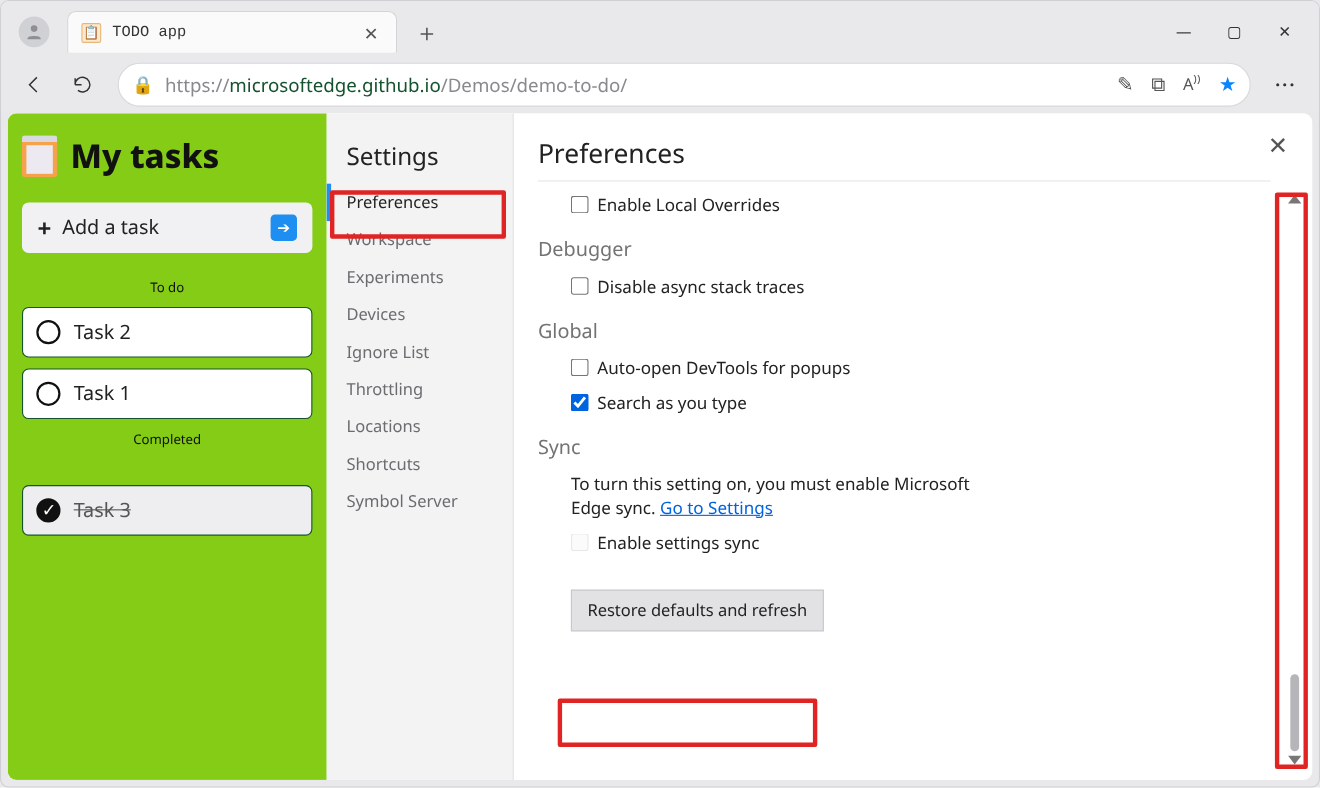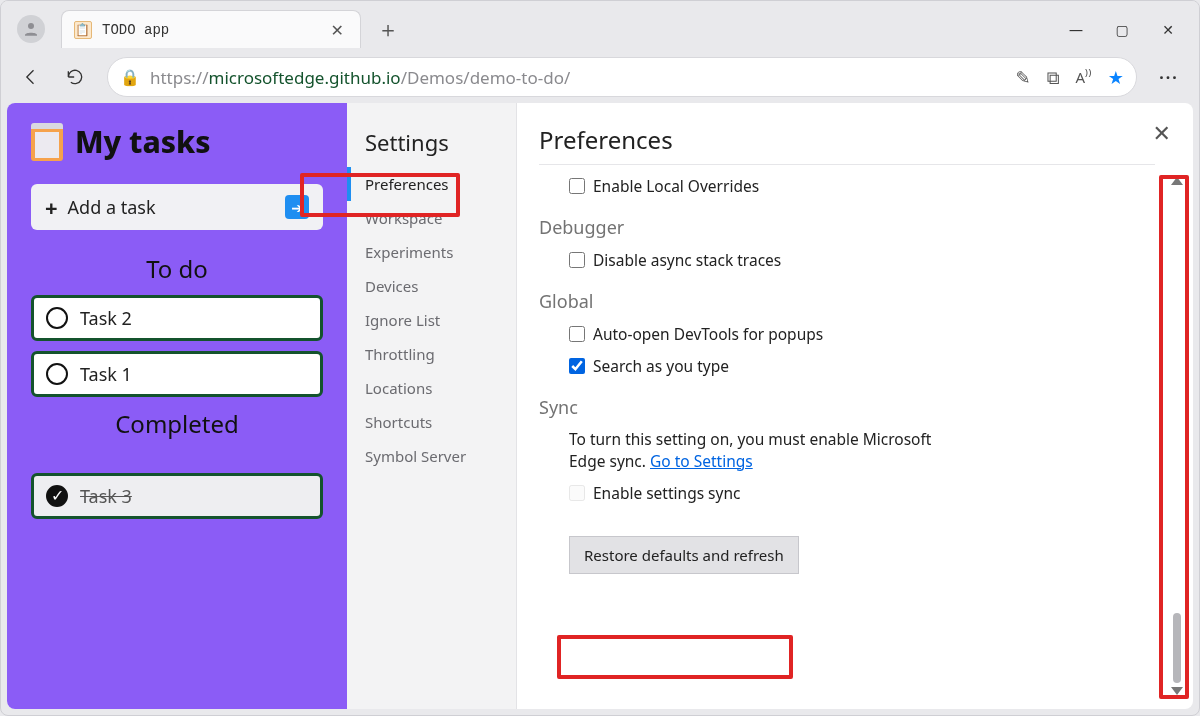--- a/index.html
+++ b/index.html
@@ -91,23 +91,23 @@
   .content {
     position:absolute;
     top:102px; left:6px; right:6px; bottom:6px;
     display:flex;
     background:#fff;
     border-radius:8px;
     overflow:hidden;
   }
   
   .app-sidebar {
-    width:340px;
-    background:#8b5cf6;
-    padding:18px 24px;
+    width:290px;
+    background:#84cc16;
+    padding:18px 13px;
     color:#222;
   }
   .app-title { display:flex; align-items:center; gap:12px; margin-bottom:22px;}
   .app-title .icon {
     width:32px;height:38px;
     background:#f6a24c;
     border-radius:3px;
     position:relative;
     border-top:6px solid #d9d9e0;
   }
@@ -128,24 +128,24 @@
   }
   .add-task .plus { font-size:22px; font-weight:bold; margin-right:10px;}
   .add-task .go {
     margin-left:auto;
     width:24px;height:24px;
     background:#1f8ef1;
     border-radius:4px;
     display:flex;align-items:center;justify-content:center;
     color:#fff; font-size:14px;
   }
-  .section-label { text-align:center; font-size:24px; color:#111; margin:10px 0;}
+  .section-label { text-align:center; font-size:12px; color:#111; margin:10px 0;}
   .task {
     background:#fff;
-    border:3px solid #14532d;
+    border:1px solid #14532d;
     border-radius:6px;
     height:46px;
     display:flex; align-items:center;
     padding:0 12px;
     margin-bottom:10px;
     font-size:18px;
     cursor:pointer;
   }
   .task .circle {
     width:22px;height:22px;border:2.5px solid #111;border-radius:50%;

